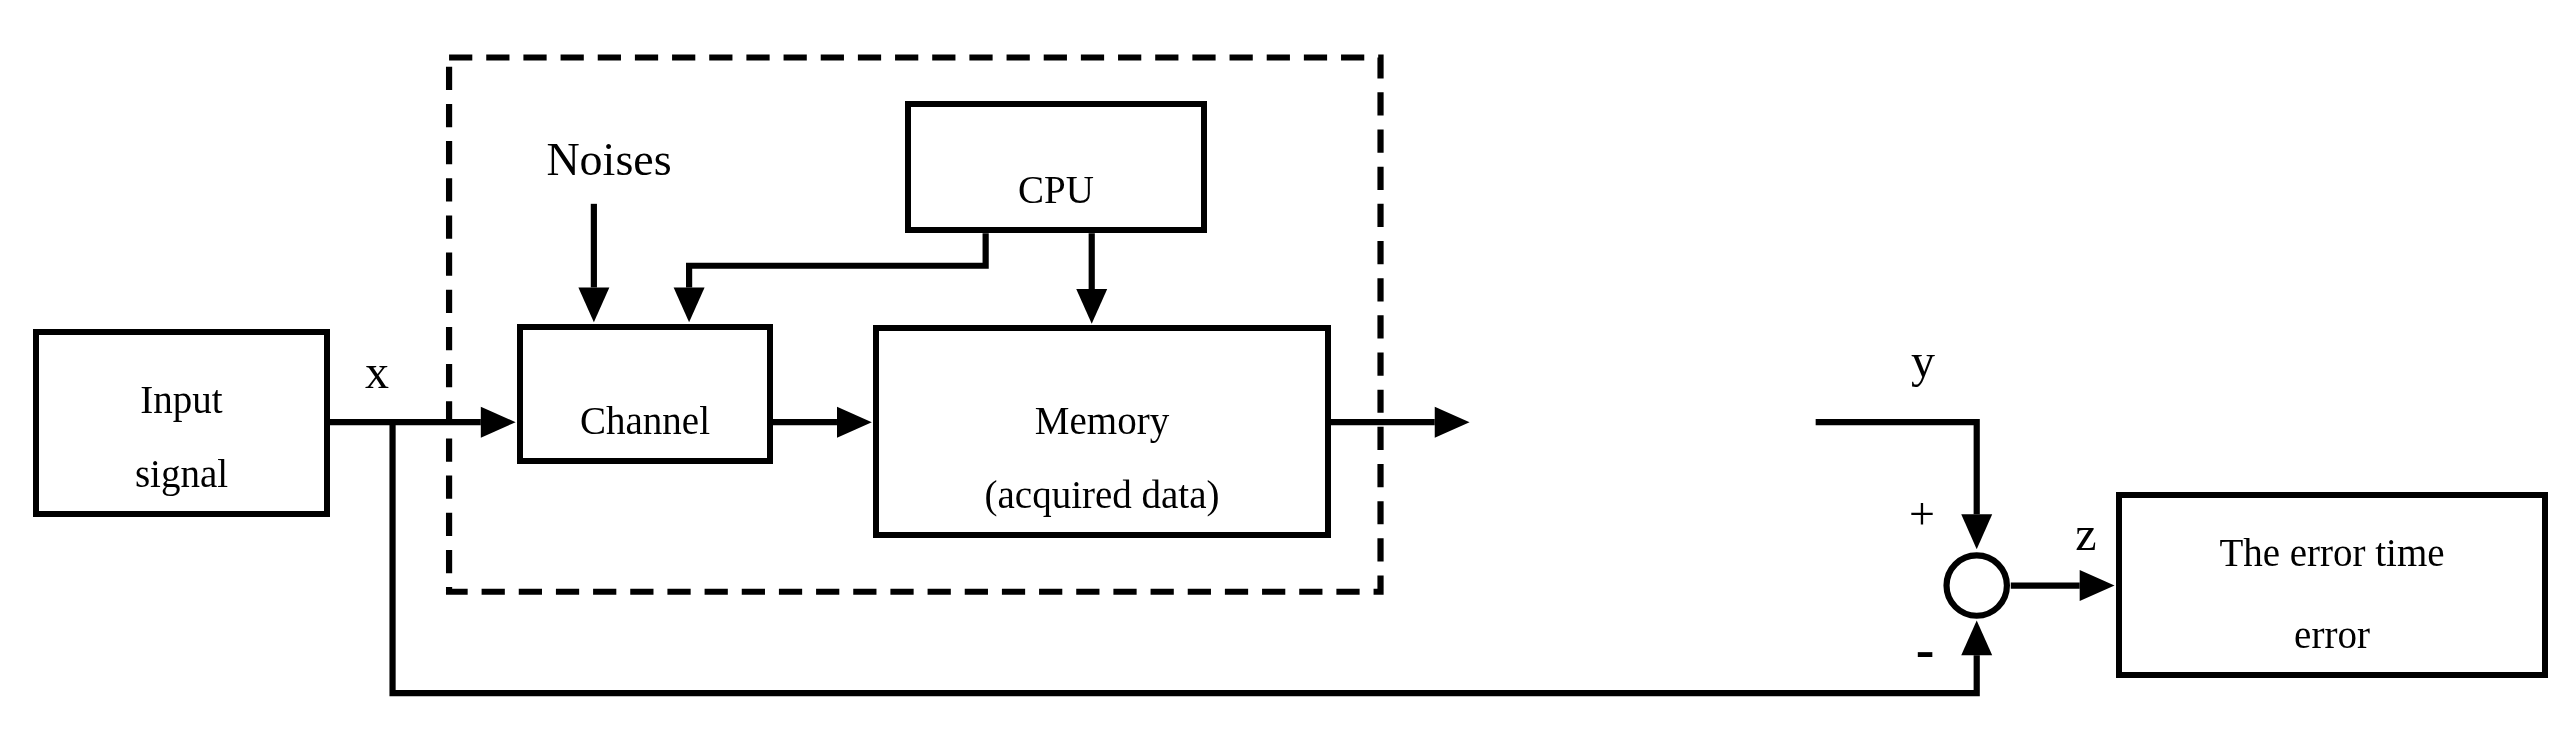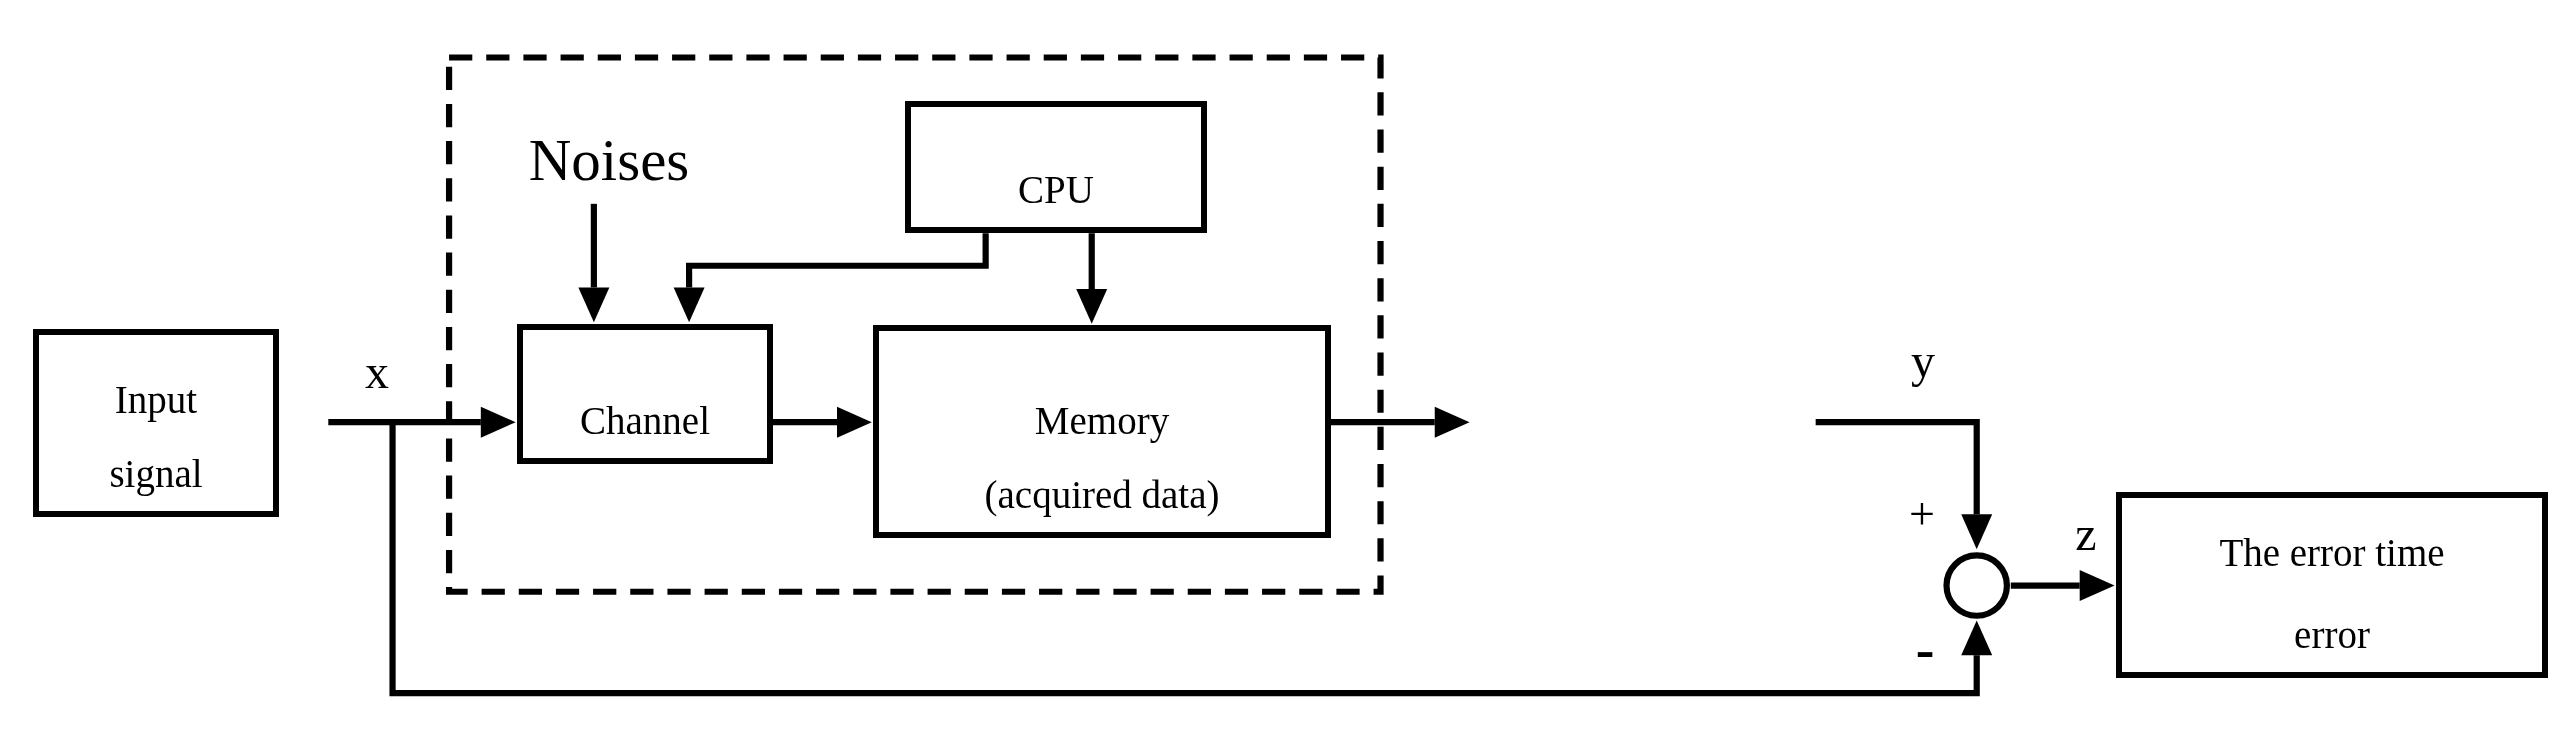--- a/index.html
+++ b/index.html
@@ -10,28 +10,28 @@
   .wires{position:absolute;left:0;top:0;width:2576px;height:746px;}
   .wires path{stroke:#000000;stroke-width:8;fill:none;}
   .wires rect{stroke:#000000;stroke-width:8;fill:none;stroke-dasharray:30 18;}
   .wires polygon{fill:#000000;stroke:none;}
   .wires circle{stroke:#000000;stroke-width:8;fill:#ffffff;}
   .box{
     position:absolute;border:6.2px solid #000000;box-sizing:border-box;background:#ffffff;
     display:flex;flex-direction:column;align-items:center;justify-content:flex-end;
     text-align:center;font-size:39px;line-height:74px;white-space:nowrap;
   }
-  .box-input  {left:33px;  top:329px; width:246px; height:188px;}
+  .box-input  {left:33px;  top:329px; width:297px; height:188px;}
   .box-channel{left:517px; top:324px; width:256px; height:140px;}
   .box-memory {left:873px;top:325px; width:458px; height:213px;}
   .box-cpu    {left:905px;top:101px; width:302px; height:132px;}
   .box-data   {left:1471px;top:334px; width:345px; height:187px;}
   .box-error  {left:2116px;top:492px; width:432px; height:186px;gap:8px;}
   .lbl{position:absolute;transform:translate(-50%,-50%);white-space:nowrap;line-height:1;}
-  .lbl-noises{left:609px; top:160px;font-size:59px;}
+  .lbl-noises{left:609px; top:160px;font-size:46px;}
   .lbl-x    {left:377px; top:372px;font-size:48px;}
   .lbl-y    {left:1923px;top:361px;font-size:48px;}
   .lbl-z    {left:2086px;top:534px;font-size:48px;}
   .lbl-plus {left:1922px;top:514px;font-size:46px;}
   .lbl-minus{left:1925px;top:649px;font-size:56px;font-weight:bold;}
 </style>
 </head>
 <body>
 
 <div class="canvas">

